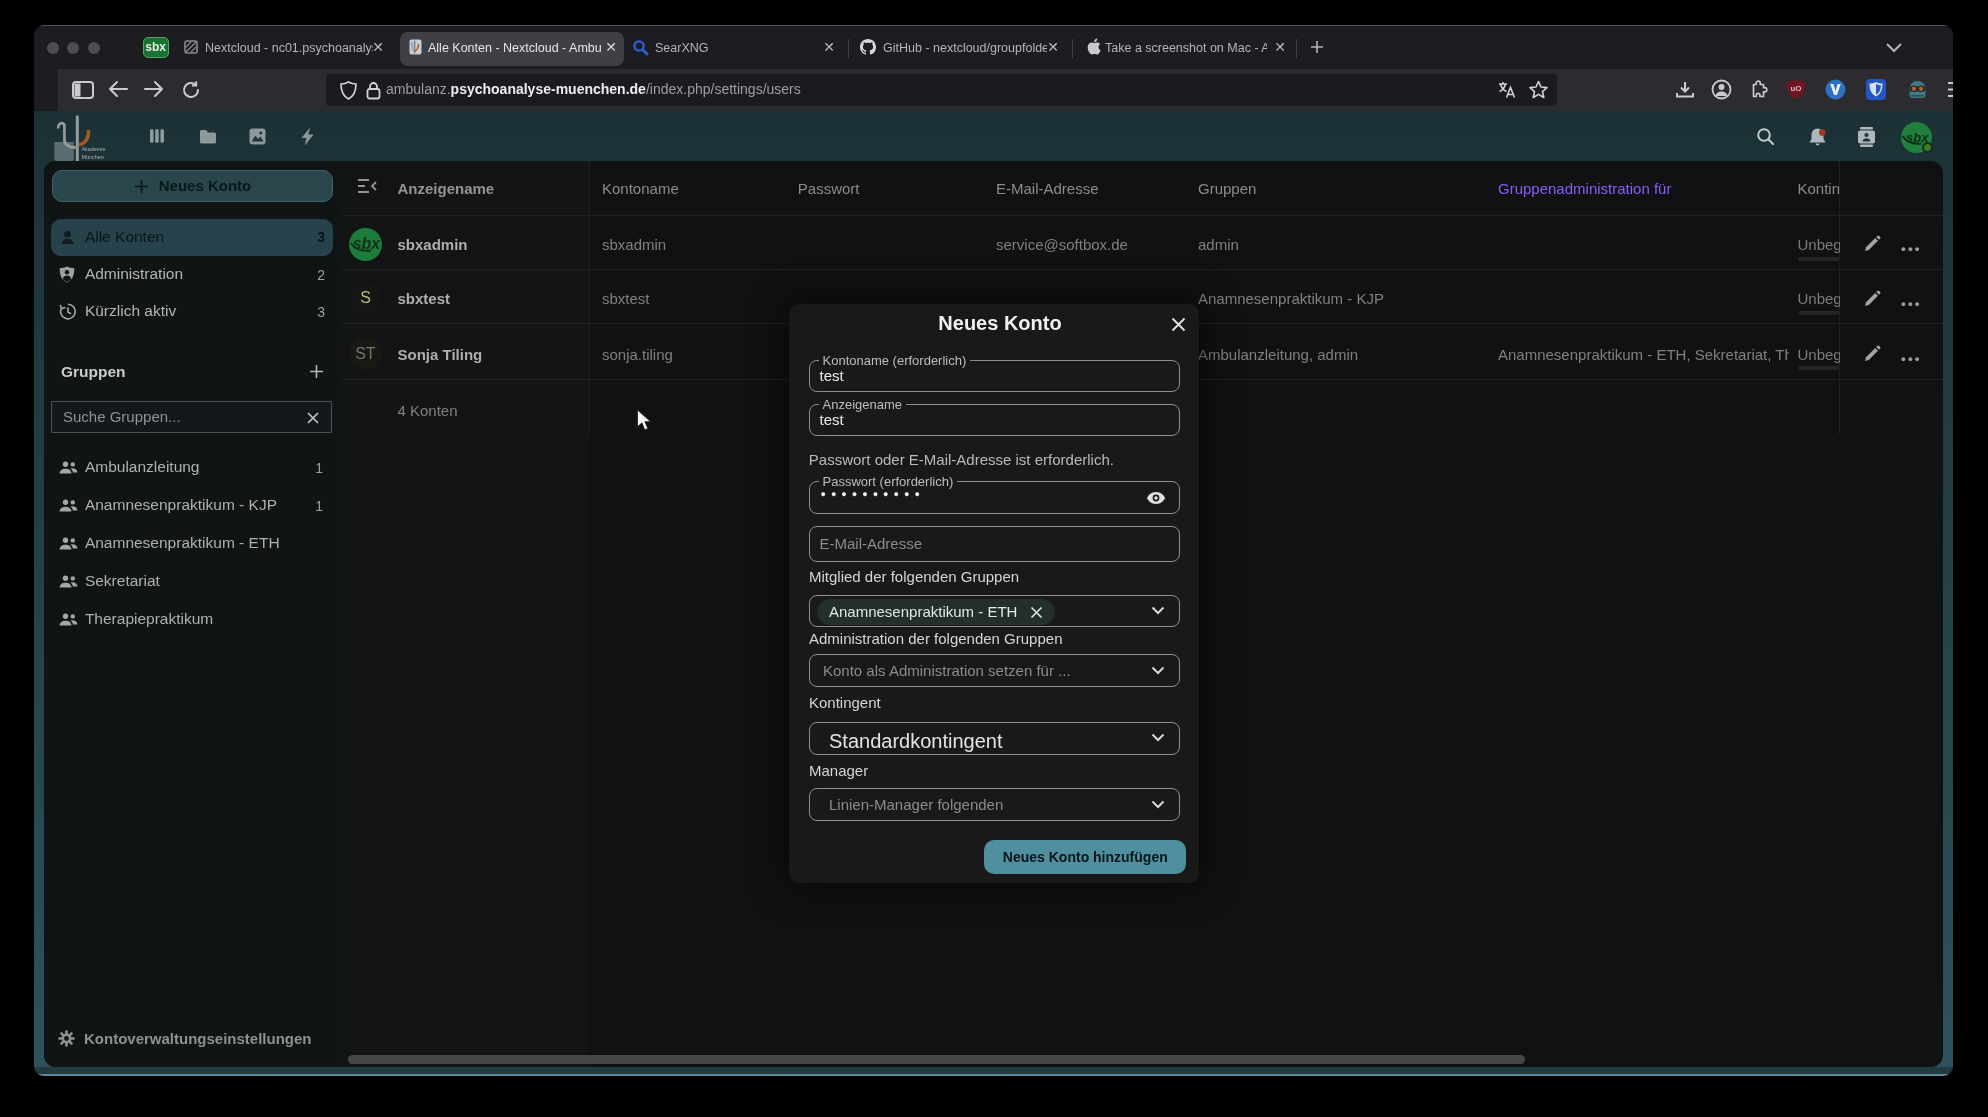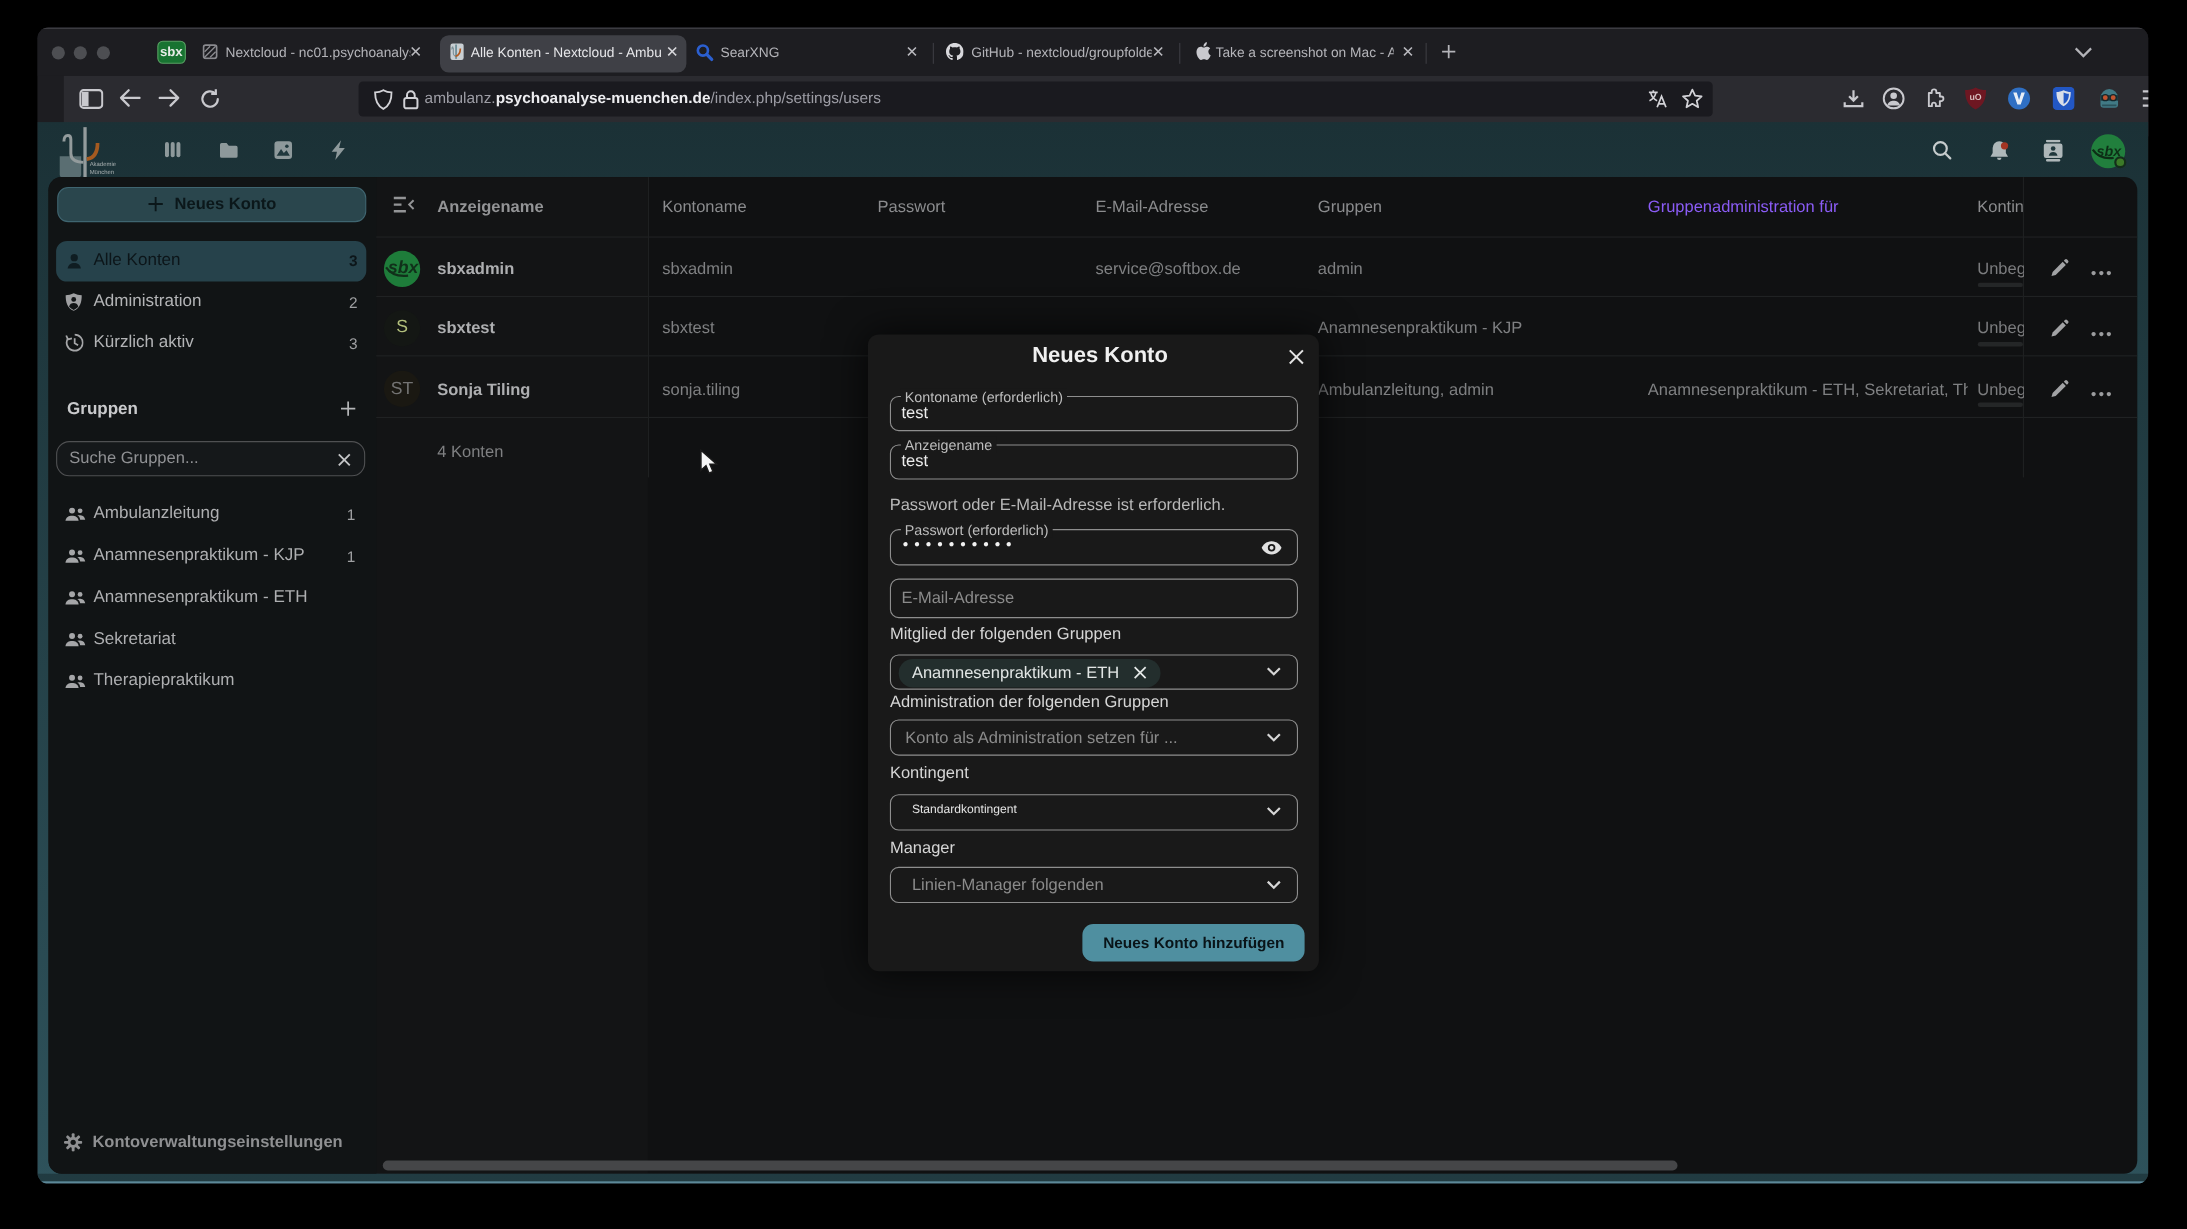--- a/index.html
+++ b/index.html
@@ -266,21 +266,21 @@
             <path d="M8.9 1.2 a7.3 7.3 0 1 1 -6.3 3.6" fill="none" stroke="#a5a6a8" stroke-width="1.6"></path>
             <path d="M1.2 2 L2.8 5.6 L6.4 4.6" fill="none" stroke="#a5a6a8" stroke-width="1.6"></path>
             <path d="M8.9 4.5 V9 L12 10.8" fill="none" stroke="#a5a6a8" stroke-width="1.6"></path>
           </svg>
         <div class="abs navtxt" style="left:40.9px;top:140.5px;">Kürzlich aktiv</div>
         <div class="abs cnt" style="top:142.5px;">3</div>
         <div class="abs" style="left:16.9px;top:201.7px;font-size:15.5px;font-weight:700;color:#c9cacc;">Gruppen</div>
         <svg class="abs" style="left:265px;top:203px" width="15" height="15" viewBox="0 0 15 15">
             <path d="M7.5 1 V14 M1 7.5 H14" stroke="#b4b5b7" stroke-width="1.6"></path>
           </svg>
-        <div class="abs" style="left:7px;top:240.4px;width:281px;height:32px;border:1px solid #4f5052;border-radius:12px;background:#15181a;">
+        <div class="abs" style="left:7px;top:240.4px;width:281px;height:32px;border:1px solid #4f5052;border-radius:1px;background:#15181a;">
           <div class="abs" style="left:11px;top:6px;font-size:15px;color:#909194;">Suche Gruppen...</div>
           <svg class="abs" style="right:11px;top:9px" width="14" height="14" viewBox="0 0 14 14">
               <path d="M2 2 L12 12 M12 2 L2 12" stroke="#c3c4c6" stroke-width="1.7"></path>
             </svg>
         </div>
         <div class="grp" style="top:288.7px">
             <svg width="19" height="14" viewBox="0 0 19 14">
               <g fill="#a5a6a8">
                 <circle cx="6.5" cy="3.2" r="2.7"></circle>
                 <path d="M0.5 12.5 c0.5 -3.5 3 -4.7 6 -4.7 c3 0 5.5 1.2 6 4.7 Z"></path>
@@ -468,21 +468,21 @@
       </div>
     <div class="mlabel" style="top:325.8px;">Administration der folgenden Gruppen</div>
     <div class="fld" style="top:350.2px;height:33px;">
       <div class="abs" style="left:13.5px;top:7px;font-size:15px;color:#8b8b8b;">Konto als Administration setzen für ...</div>
       <svg class="chev" width="14" height="9" viewBox="0 0 14 9">
           <path d="M1.5 1.5 L7 7 L12.5 1.5" stroke="#d6d6d6" stroke-width="2" fill="none"></path>
         </svg>
       </div>
     <div class="mlabel" style="top:390.4px;">Kontingent</div>
     <div class="fld" style="top:417.9px;height:33px;">
-      <div class="abs" style="left:19.5px;top:7px;font-size:11px;color:#e4e4e4;">Standardkontingent</div>
+      <div class="abs" style="left:19.5px;top:7px;font-size:20px;color:#e4e4e4;">Standardkontingent</div>
       <svg class="chev" width="14" height="9" viewBox="0 0 14 9">
           <path d="M1.5 1.5 L7 7 L12.5 1.5" stroke="#d6d6d6" stroke-width="2" fill="none"></path>
         </svg>
       </div>
     <div class="mlabel" style="top:457.6px;">Manager</div>
     <div class="fld" style="top:484.4px;height:33px;">
       <div class="abs" style="left:19.5px;top:7px;font-size:15px;color:#8b8b8b;">Linien-Manager folgenden</div>
       <svg class="chev" width="14" height="9" viewBox="0 0 14 9">
           <path d="M1.5 1.5 L7 7 L12.5 1.5" stroke="#d6d6d6" stroke-width="2" fill="none"></path>
         </svg>

